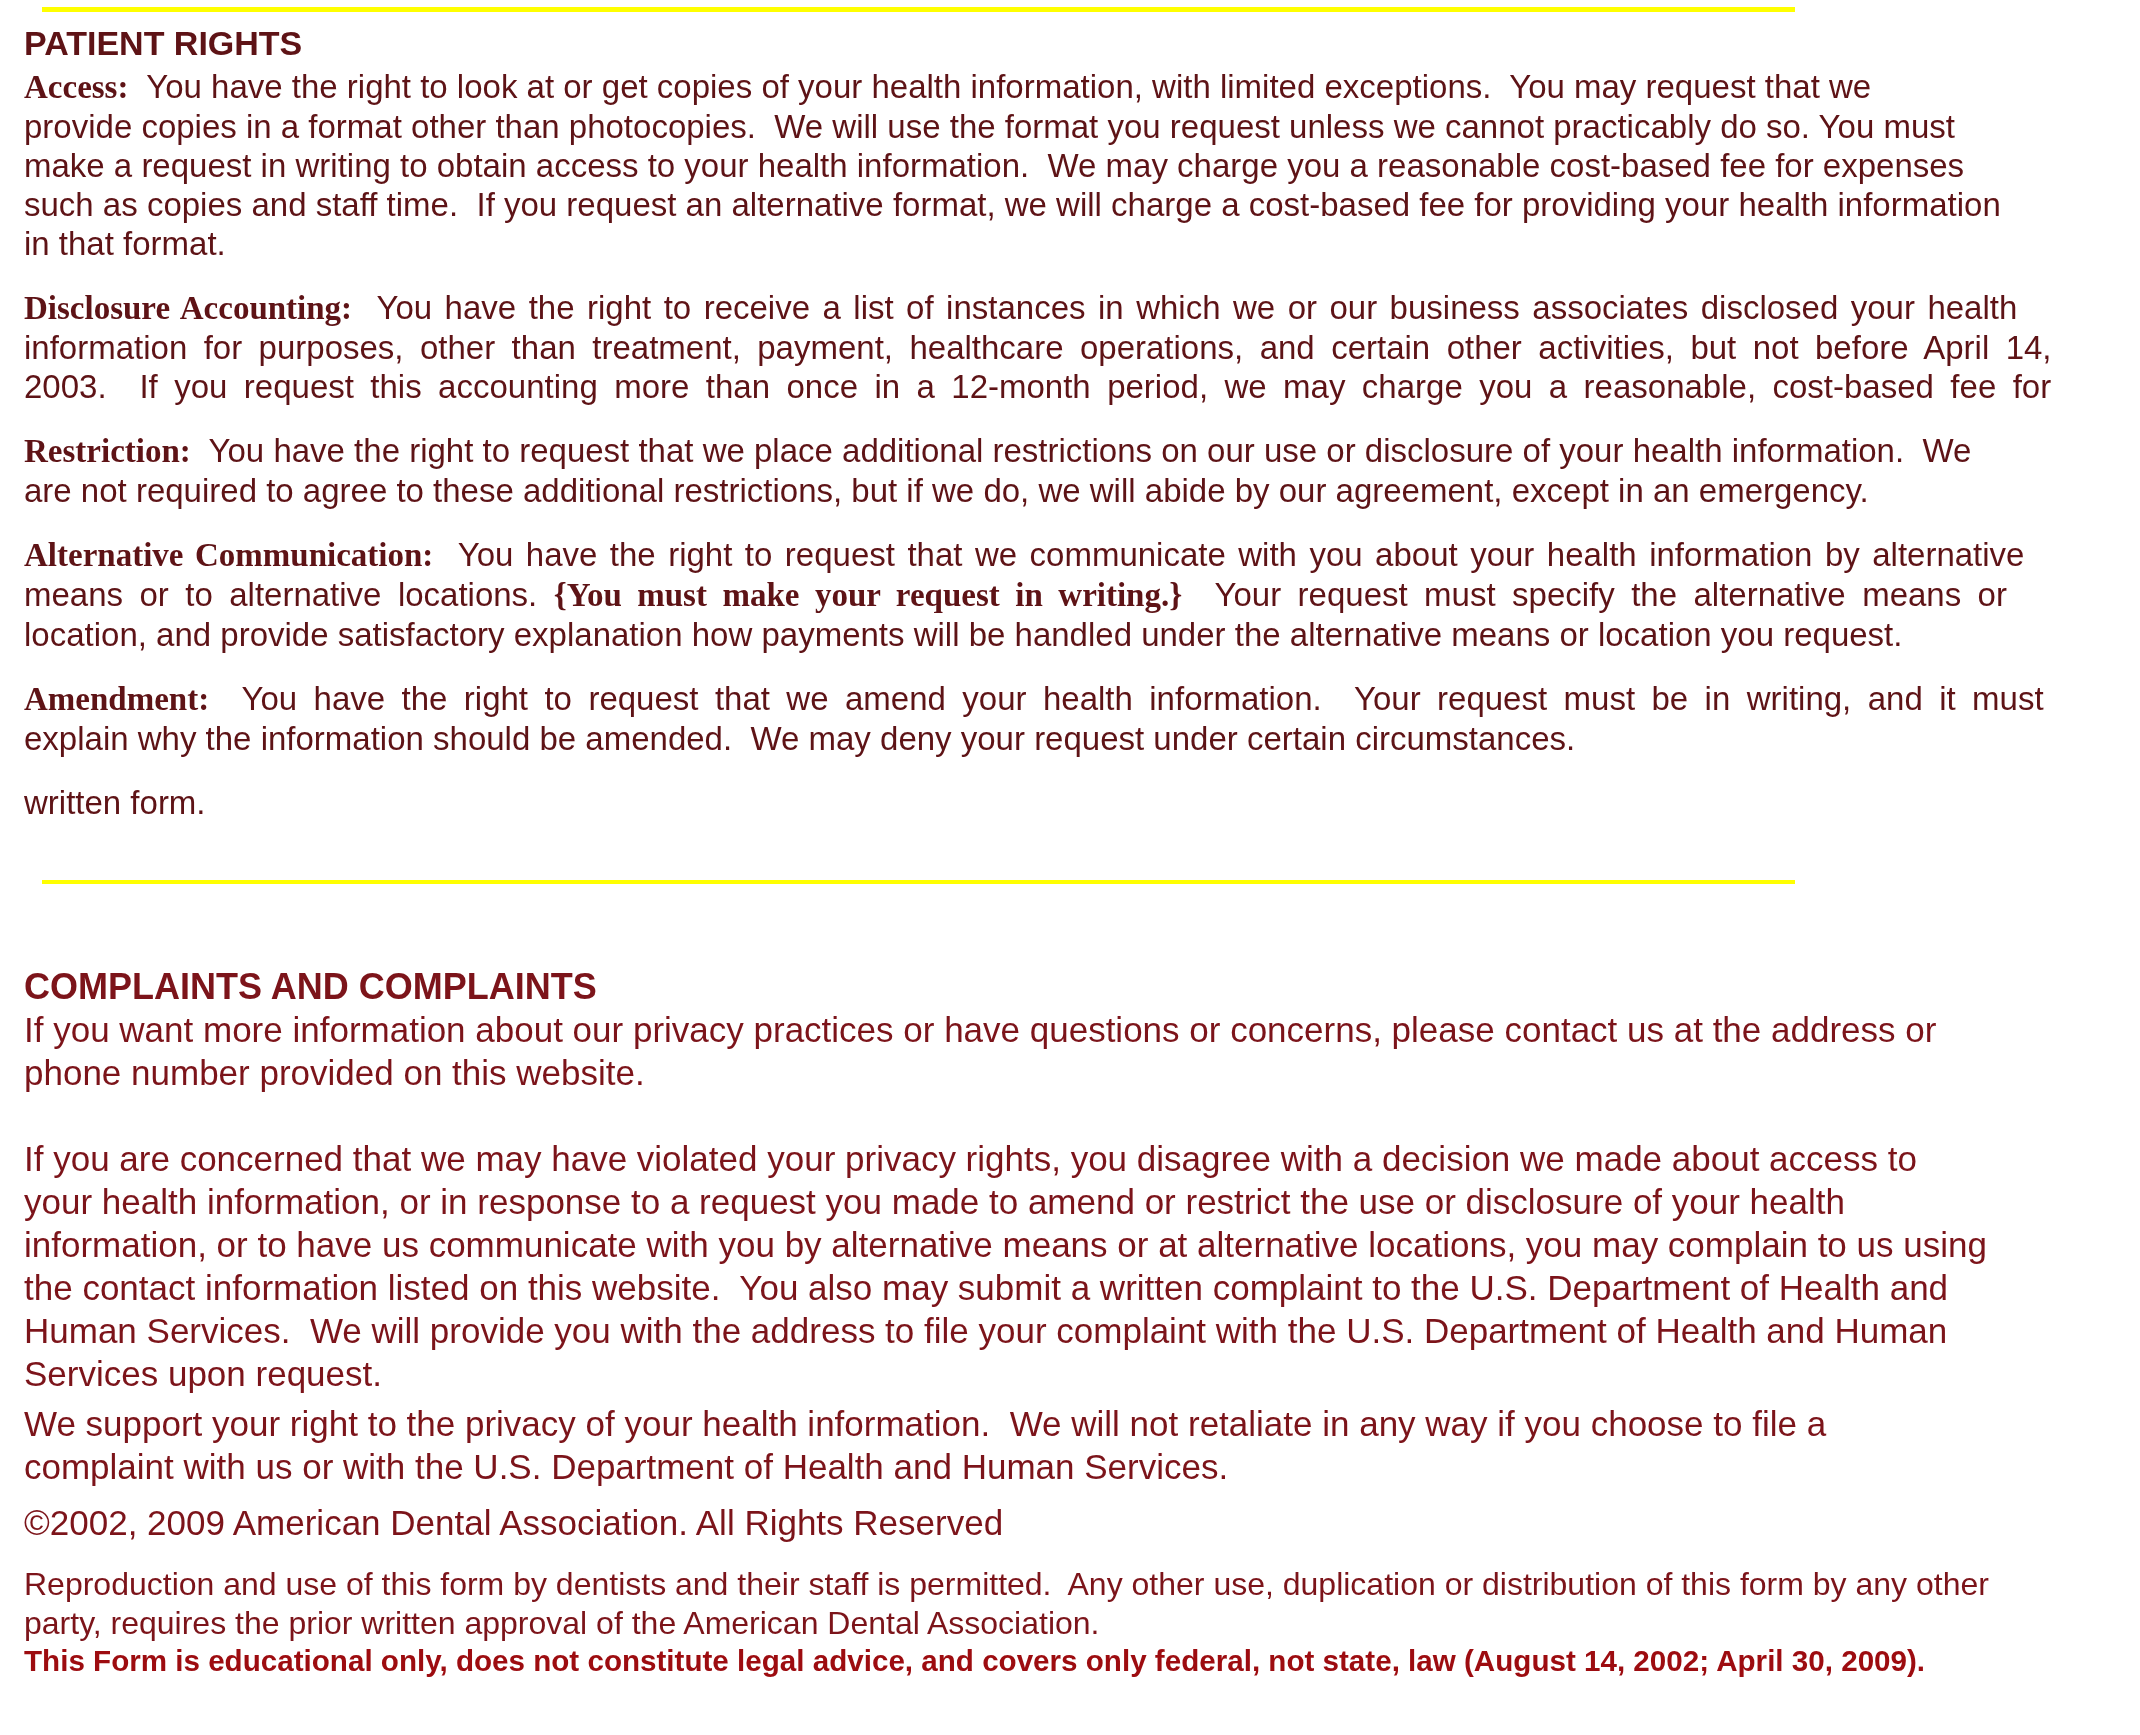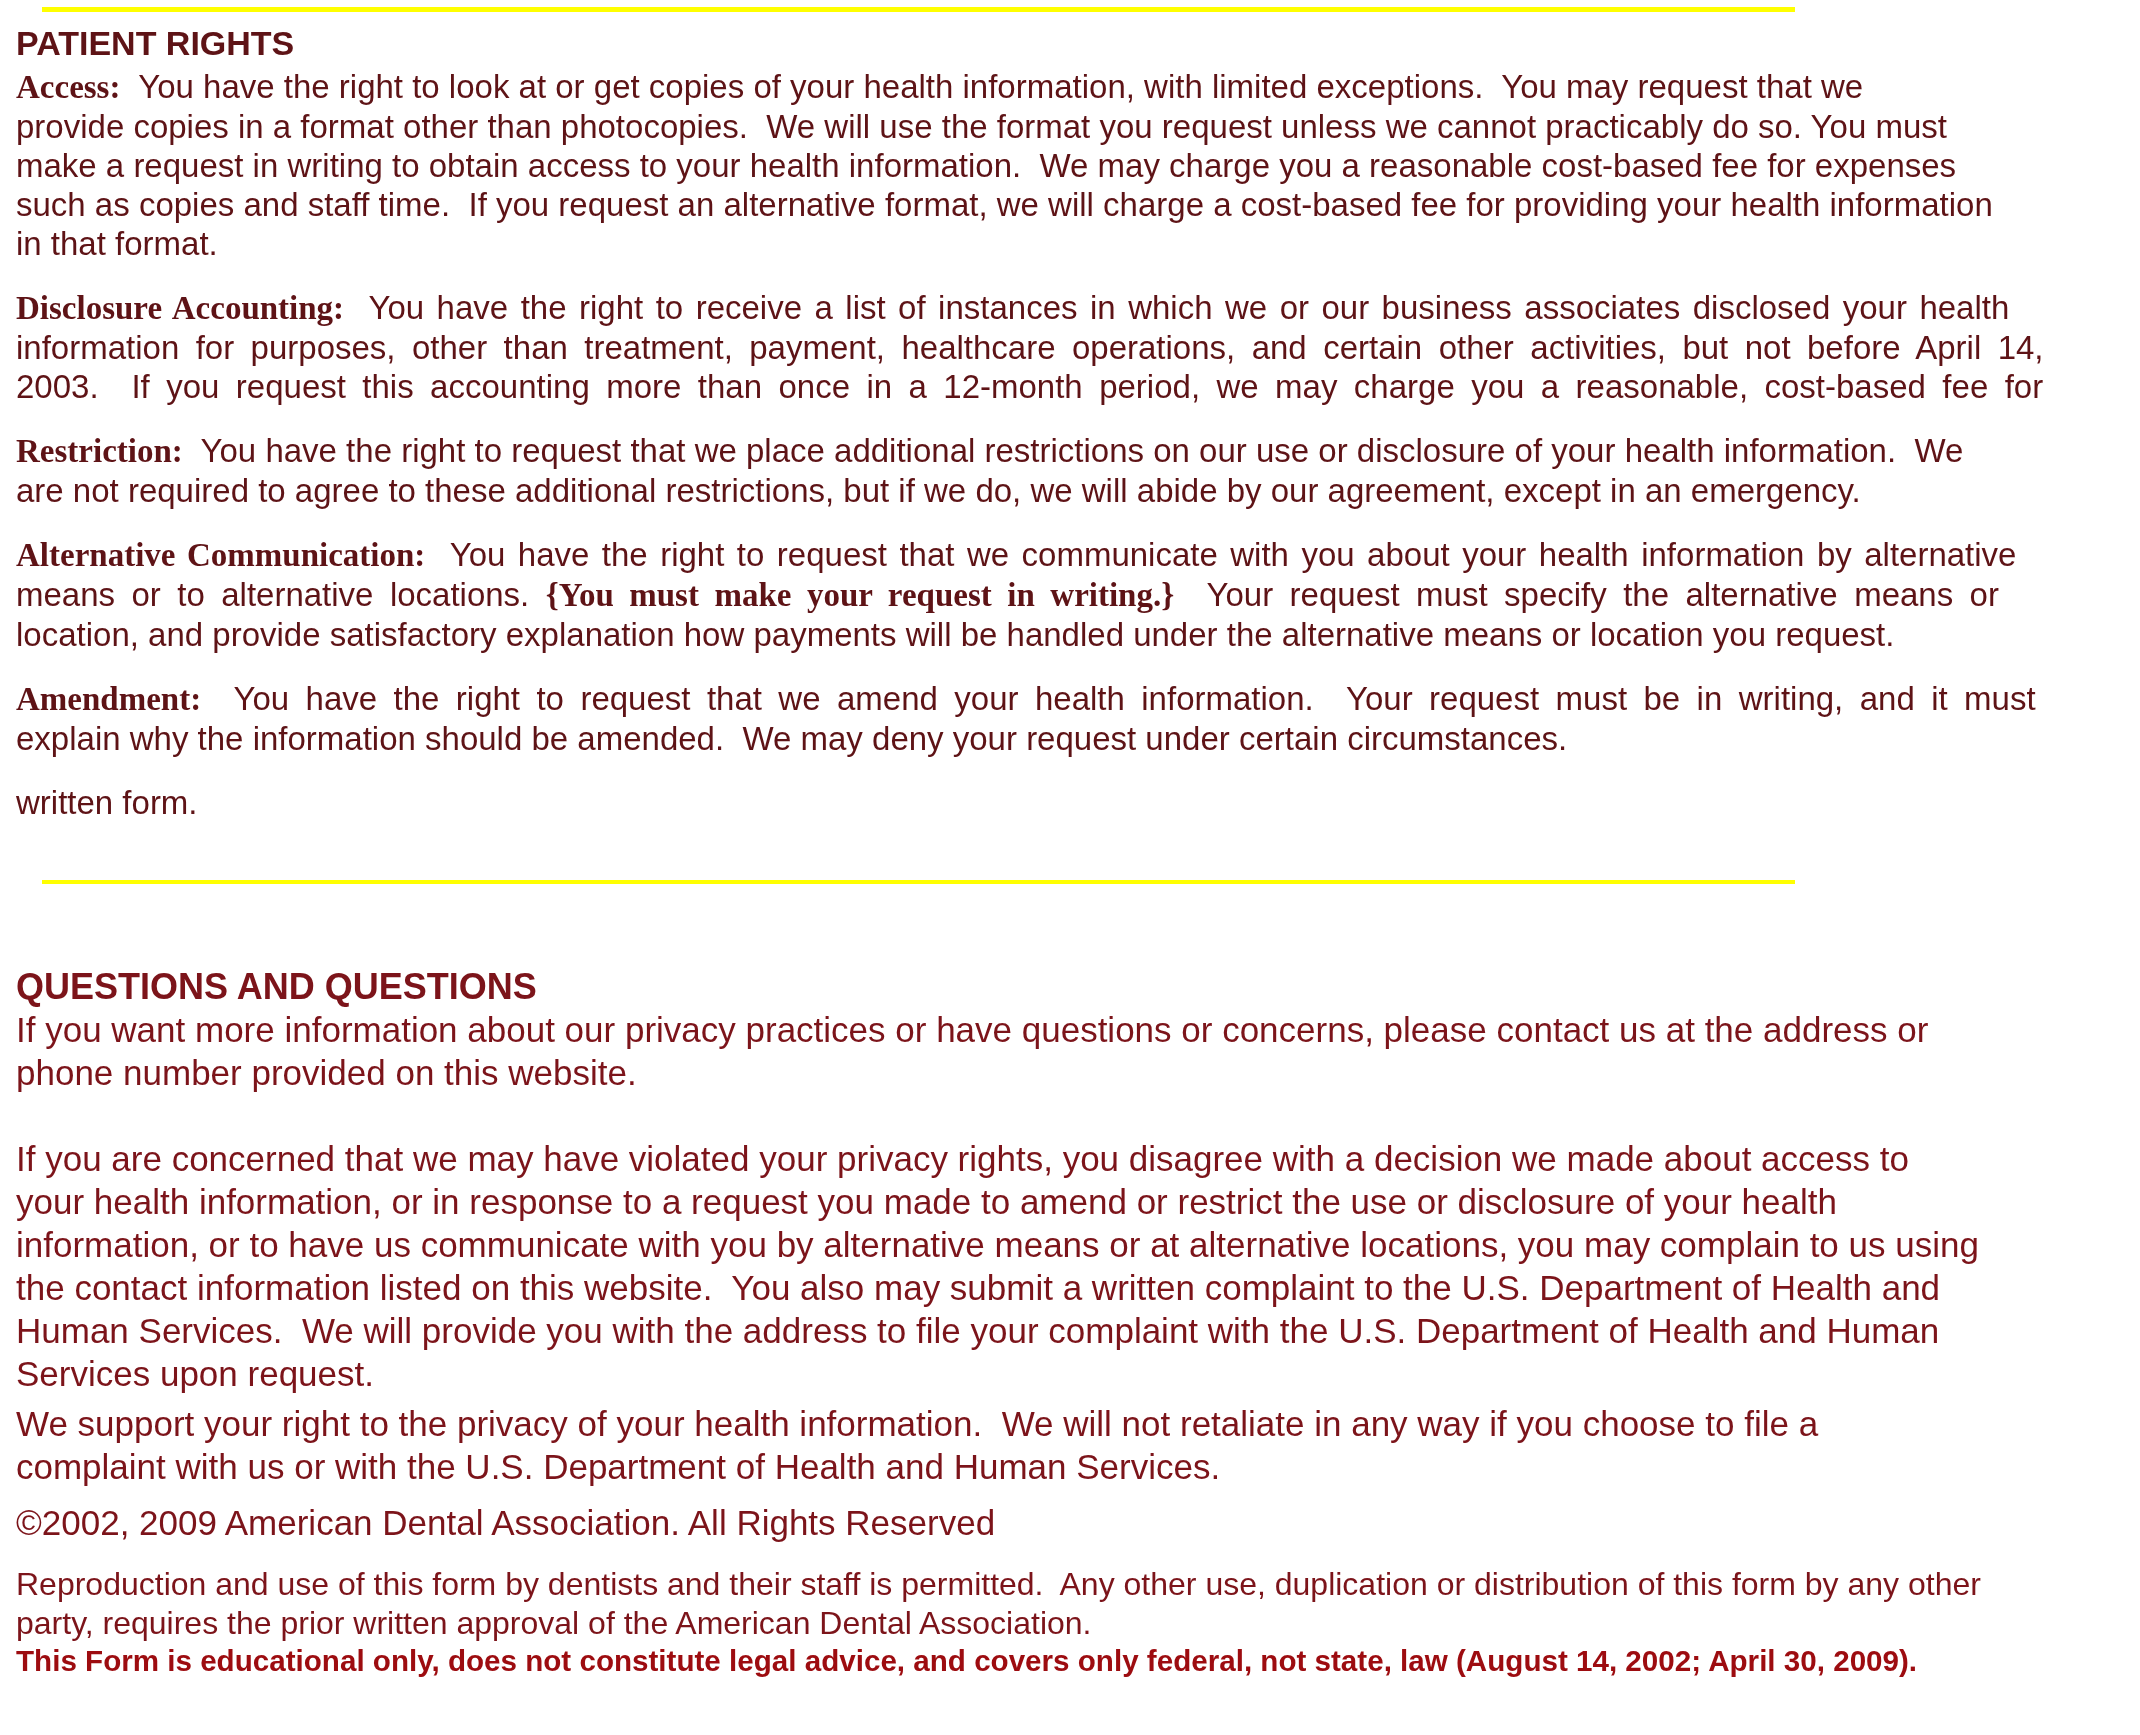--- a/index.html
+++ b/index.html
@@ -16,21 +16,21 @@
   }
   .rule {
     height: 4.5px;
     width: 1753px;
     margin-left: 42px;
     background: #ffff00;
   }
   #rule-top { margin-top: 7.2px; }
   #rule-mid { margin-top: 58px; }
 
-  .block { margin-left: 16px; }
+  .block { margin-left: 24px; }
 
   
   .s1 { color: #5e1316; font-size: 33px; line-height: 39px; }
   #pr-heading { margin-top: 12.5px; font-size: 34px; font-weight: bold; line-height: 39px; }
   #p-access      { margin-top: 3.6px;  }
   #p-disclosure  { margin-top: 25px; }
   #p-restriction { margin-top: 25px; }
   #p-alternative { margin-top: 25px; }
   #p-amendment   { margin-top: 25px; }
   #p-electronic  { margin-top: 25px; }
@@ -89,21 +89,21 @@
     <div class="ln ws2"><span class="b">Amendment:</span><span>  You have the right to request that we amend your health information.  Your request must be in writing, and it must</span></div>
     <div class="ln">explain why the information should be amended.  We may deny your request under certain circumstances.</div>
   </div>
 
   <div id="p-electronic" class="block s1">
     <div class="ln">written form.</div>
   </div>
 
   <div id="rule-mid" class="rule"></div>
 
-  <div id="q-heading" class="block s2">QUESTIONS AND QUESTIONS</div>
+  <div id="q-heading" class="block s2">COMPLAINTS AND COMPLAINTS</div>
 
   <div id="q-p1" class="block s2">
     <div class="ln">If you want more information about our privacy practices or have questions or concerns, please contact us at the address or</div>
     <div class="ln">phone number provided on this website.</div>
   </div>
 
   <div id="q-p2" class="block s2">
     <div class="ln">If you are concerned that we may have violated your privacy rights, you disagree with a decision we made about access to</div>
     <div class="ln">your health information, or in response to a request you made to amend or restrict the use or disclosure of your health</div>
     <div class="ln">information, or to have us communicate with you by alternative means or at alternative locations, you may complain to us using</div>

